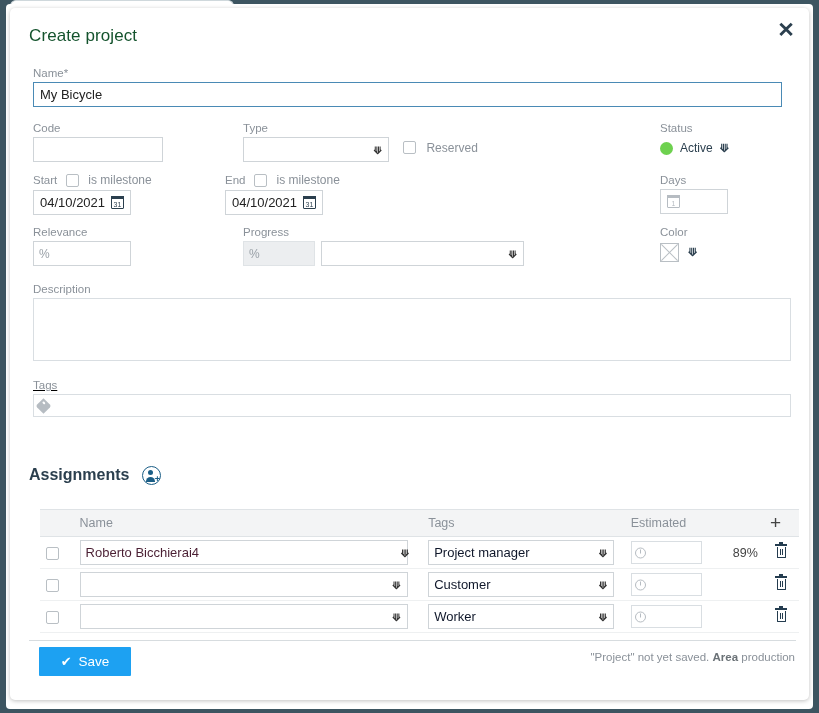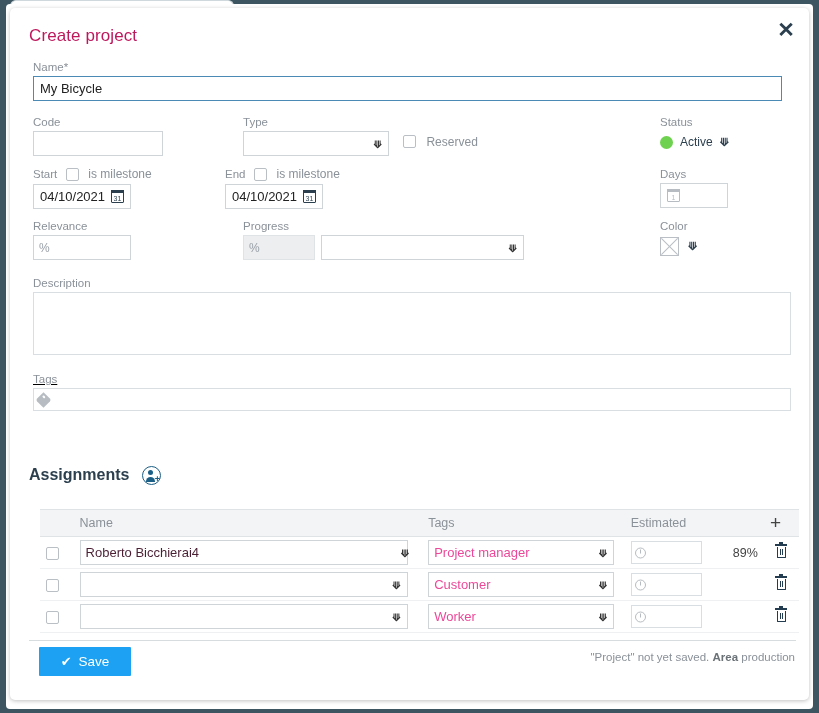--- a/index.html
+++ b/index.html
@@ -63,21 +63,21 @@
     font-size: 21px;
     line-height: 1;
     font-weight: bold;
     user-select: none;
   }
   .modal-title {
     position: absolute;
     left: 19px;
     top: 18px;
     font-size: 17px;
-    color: #be185d;
+    color: #14532d;
     font-weight: normal;
     letter-spacing: .1px;
   }
   .form {
     position: absolute;
     left: 23px;
     top: 52px;
     right: 18px;
   }
   .fld-label {
@@ -100,21 +100,21 @@
     border-radius: 0;
   }
   .inp.focus-blue { border-color: #4a8ab5; }
   .inp::placeholder { color: #b6bcc2; }
   .sel {
     box-sizing: border-box;
     border: 1px solid #cfd4d8;
     background: #fff;
     height: 25px;
     font-size: 13px;
-    color: #ec4899;
+    color: #0f172a;
     padding: 1px 20px 1px 5px;
     font-family: "Liberation Sans", sans-serif;
     outline: none;
     appearance: none;
     -webkit-appearance: none;
     border-radius: 0;
   }
   .sel-wrap { position: relative; display: inline-block; }
   .sel-wrap .chev {
     position: absolute;
@@ -427,21 +427,21 @@
   <div class="bg-window"></div>
 
   <div class="modal">
 
     <div class="close-btn">✕</div>
 
     <div class="modal-title">Create project</div>
 
     <div class="form">
 
-      <div class="row" style="margin-bottom:14px;">
+      <div class="row" style="margin-bottom:14px;margin-top:6px;">
         <span class="fld-label">Name*</span>
         <input class="inp focus-blue" style="width: 749px;" value="My Bicycle">
       </div>
 
       <div class="row" style="height:52px;">
         <div style="position:absolute;left:0;top:0;">
           <span class="fld-label">Code</span>
           <input class="inp" style="width: 130px;" value="">
         </div>
 

